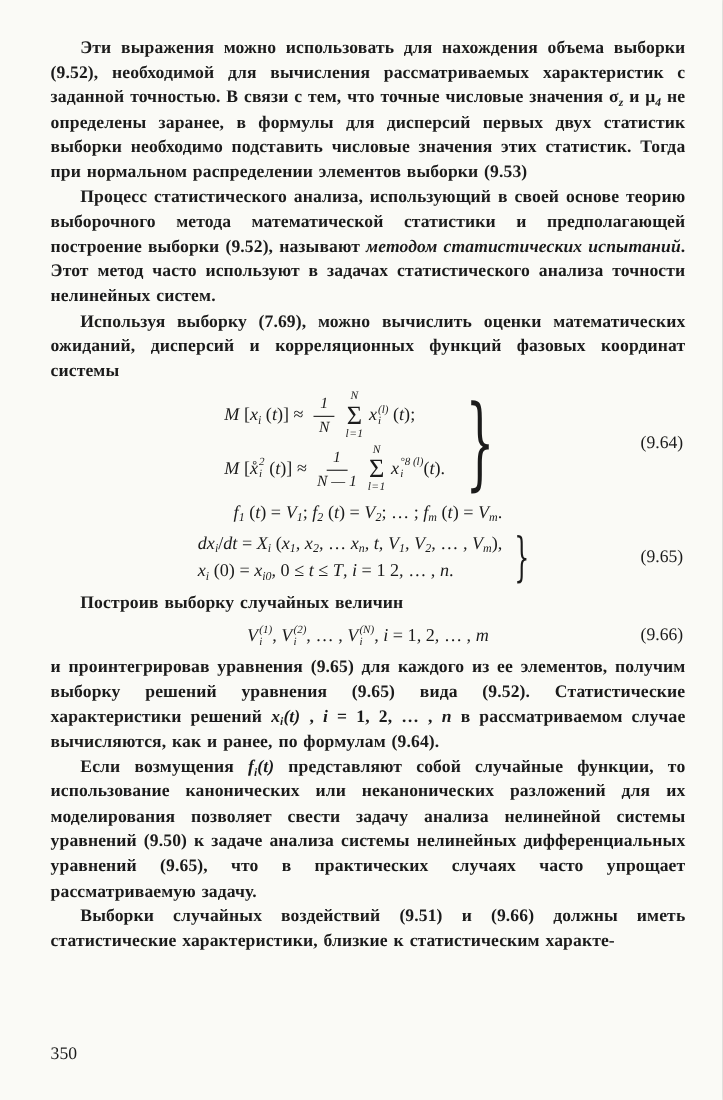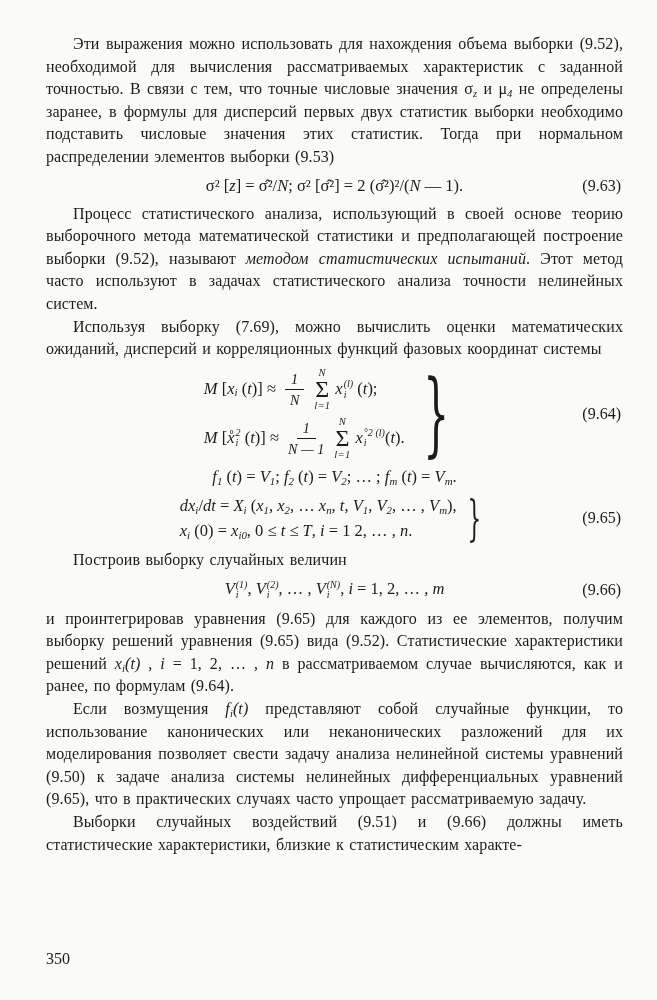--- a/index.html
+++ b/index.html
@@ -13,20 +13,21 @@
     box-shadow:0 0 4px rgba(0,0,0,.25);
   }
   .inner{position:absolute;left:46px;top:33px;width:577px;}
   .para{
     margin:0;
     font-size:16px;
     line-height:22.6px;
     text-align:justify;
     word-spacing:1.2px;
     letter-spacing:.1px;
+    font-weight:bold;
   }
   .para.ind{text-indent:27px;}
   .it{font-style:italic;}
 
   
   sub.sb{font-size:66%;font-style:italic;line-height:0;vertical-align:baseline;position:relative;bottom:-0.28em;}
 
   
   .eqblock{position:relative;display:flex;justify-content:center;align-items:center;margin:7px 0;}
   .eqgroup{display:flex;align-items:center;}
@@ -57,26 +58,20 @@
   .pagenum{position:absolute;left:46px;bottom:32px;font-size:16px;}
 </style>
 </head>
 <body>
 
 <div class="page">
   <div class="inner">
 
     <p class="para ind"><span class="rn">Эти выражения можно использовать для нахождения объема вы­борки (9.52), необходимой для вычисления рассматриваемых характе­ристик с заданной точностью. В связи с тем, что точные числовые зна­чения σ</span><sub class="sb">z</sub><span class="rn"> и μ</span><sub class="sb">4</sub><span class="rn"> не определены заранее, в формулы для дисперсий первых двух статистик выборки необходимо подставить числовые значения этих статистик. Тогда при нормальном распределении элементов вы­борки (9.53)</span></p>
 
-    <div class="eqblock">
-      <div class="eqbody">
-        <div class="eqline"><span class="rn">σ² [</span><span class="rn it">z</span><span class="rn">] = σ̂²/</span><span class="rn it">N</span><span class="rn">;   σ² [σ̂²] = 2 (σ̂²)²/(</span><span class="rn it">N</span><span class="rn"> — 1).</span></div>
-      </div>
-      <span class="eqlabel">(9.63)</span>
-    </div>
 
     <p class="para ind"><span class="rn">Процесс статистического анализа, использующий в своей основе теорию выборочного метода математической статистики и предпола­гающей построение выборки (9.52), называют </span><span class="rn it">методом статистиче­ских испытаний</span><span class="rn">. Этот метод часто используют в задачах статистиче­ского анализа точности нелинейных систем.</span></p>
 
     <p class="para ind"><span class="rn">Используя выборку (7.69), можно вычислить оценки математиче­ских ожиданий, дисперсий и корреляционных функций фазовых ко­ординат системы</span></p>
 
     <div class="eqblock">
       <div class="eqgroup">
         <div class="eqbody">
           <div class="eqline"><span class="rn it">M</span><span class="rn"> [</span><span class="rn it">x</span><sub class="sb">i</sub><span class="rn"> (</span><span class="rn it">t</span><span class="rn">)] ≈ </span><span class="fr">
                 <span class="fr-n">1</span>
@@ -93,21 +88,21 @@
                 <span class="ss-t">2</span>
                 <span class="ss-b">i</span>
               </span><span class="rn"> (</span><span class="rn it">t</span><span class="rn">)] ≈ </span><span class="fr">
                 <span class="fr-n">1</span>
                 <span class="fr-d">N — 1</span>
               </span><span class="sm">
                 <span class="sm-t">N</span>
                 <span class="sm-s">Σ</span>
                 <span class="sm-b">l=1</span>
               </span><span class="rn it">x</span><span class="ss">
-                <span class="ss-t">°2 (l)</span>
+                <span class="ss-t">°8 (l)</span>
                 <span class="ss-b">i</span>
               </span><span class="rn">(</span><span class="rn it">t</span><span class="rn">).</span></div>
         </div>
         <span class="brace b964">}</span>
       </div>
       <span class="eqlabel">(9.64)</span>
     </div>
 
 
     <div class="eqblock">

